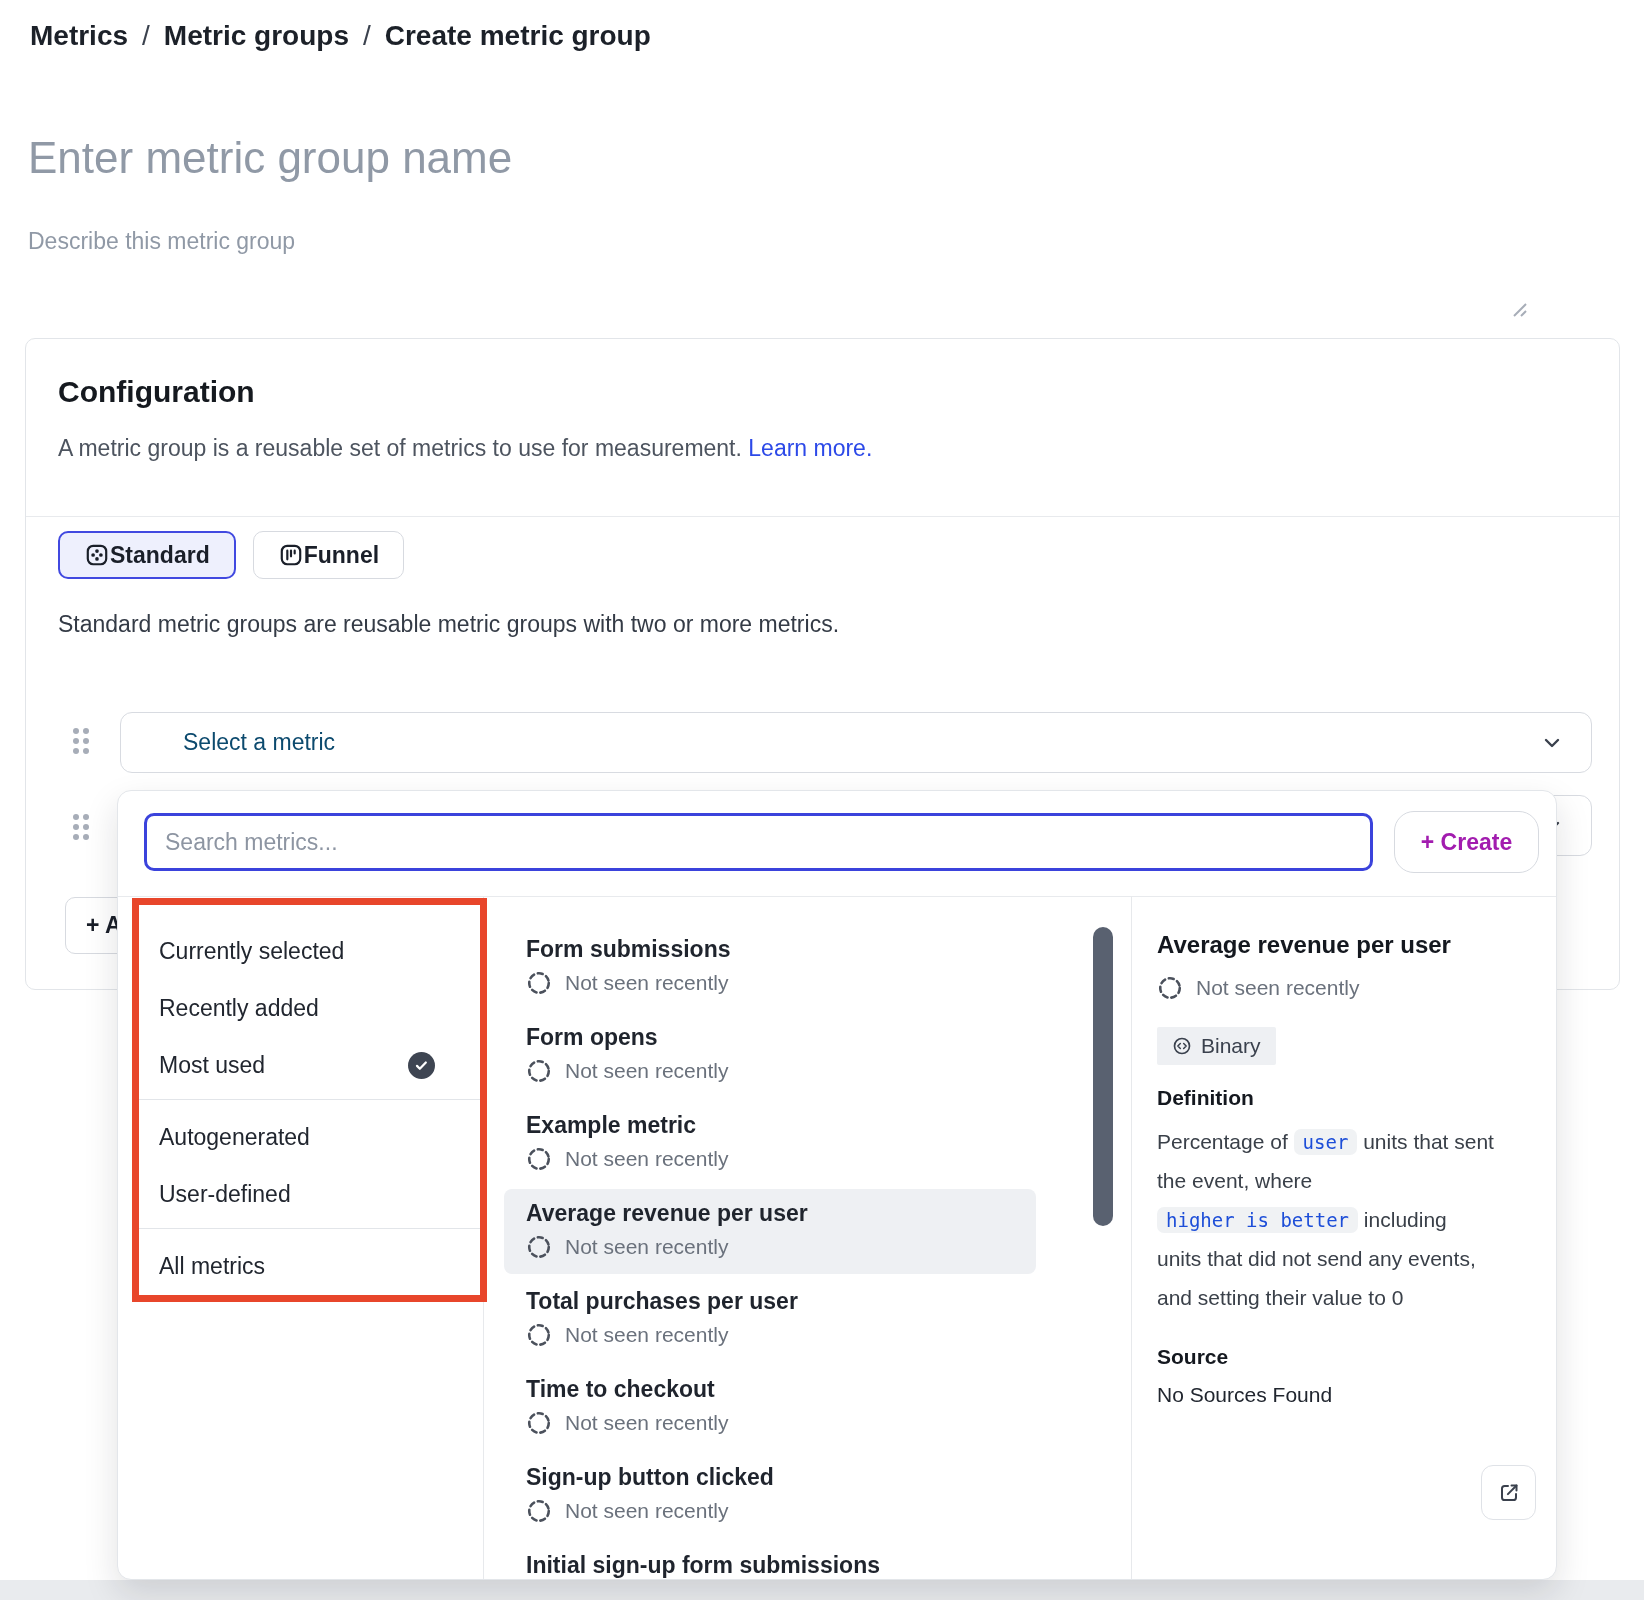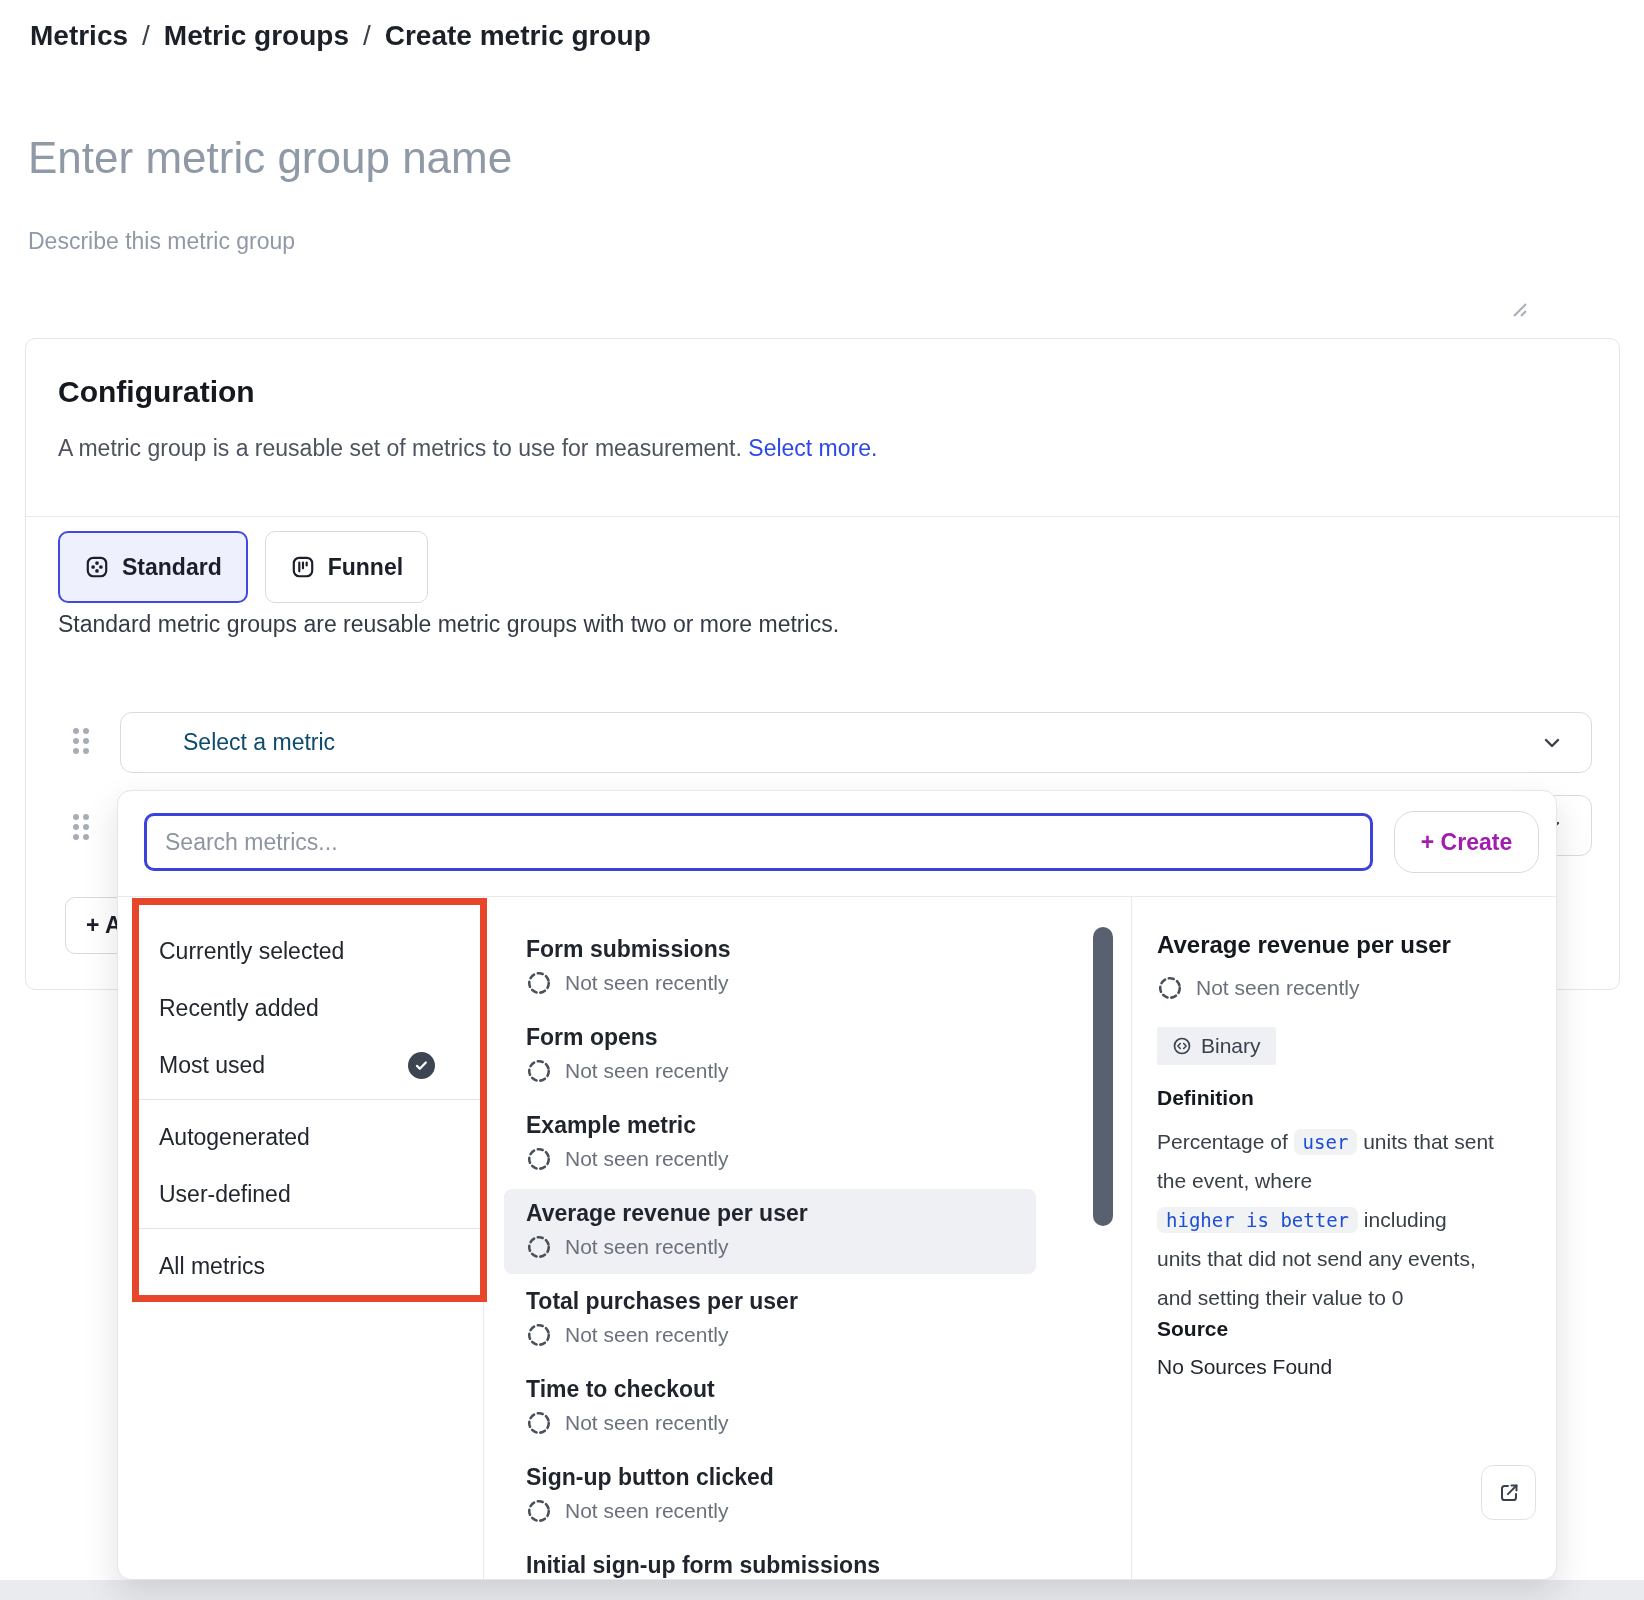--- a/index.html
+++ b/index.html
@@ -22,21 +22,21 @@
   .resize-grip{position:absolute;left:1506px;top:296px;width:22px;height:22px;}
 
   
   .card{position:absolute;left:25px;top:338px;width:1595px;height:652px;background:#fff;
     border:1.5px solid #e2e5e9;border-radius:10px;z-index:1;}
   .card-title{position:absolute;left:32px;top:36px;font-size:30px;font-weight:700;color:#15191f;margin:0;}
   .card-sub{position:absolute;left:32px;top:96px;font-size:23px;color:#4d545f;}
   .learn-more{color:#2c49e8;cursor:pointer;}
   .card-divider{position:absolute;left:0;top:177px;width:100%;border-top:1.5px solid #e8eaed;}
   .type-row{position:absolute;left:32px;top:192px;display:flex;gap:17px;}
-  .type-btn{display:flex;align-items:center;gap:12px;height:72px;padding:0 24px;border-radius:10px;
+  .type-btn{display:flex;align-items:center;gap:0;height:48px;padding:0 24px;border-radius:10px;
     border:1.5px solid #d7dae0;background:#fff;font-size:23px;font-weight:700;color:#1a1f29;cursor:pointer;}
   .type-btn.selected{border:2px solid #4149e0;background:#eef0fd;}
   .type-desc{position:absolute;left:32px;top:272px;font-size:23px;color:#343b46;}
 
   
   .drag-handle{position:absolute;width:20px;height:30px;z-index:2;cursor:grab;}
   .select-box{position:absolute;left:120px;width:1472px;height:61px;background:#fff;border:1.5px solid #d8dbe1;
     border-radius:12px;display:flex;align-items:center;padding:0 28px 0 22px;z-index:2;cursor:pointer;}
   .select-box .sel-label{font-size:23px;color:#0c4a6e;flex:1;margin-left:40px;}
   .chev{width:22px;height:22px;}
@@ -80,21 +80,21 @@
   .detail{position:absolute;left:1039px;top:140px;width:382px;}
   .d-title{font-size:24px;font-weight:700;color:#14181f;margin:0;}
   .d-status{margin-top:16px;display:flex;align-items:center;gap:13px;font-size:21px;color:#6a717c;}
   .d-badge{margin-top:26px;display:inline-flex;align-items:center;gap:9px;padding:7px 15px;border-radius:2px;
     background:#eef0f3;font-size:21px;color:#3a414d;}
   .d-label{margin-top:21px;font-size:21px;font-weight:700;color:#14181f;}
   .d-def{margin-top:12px;font-size:21px;color:#3a4049;}
   .def-line{height:39px;line-height:39px;white-space:nowrap;}
   .code{font-family:"DejaVu Sans Mono","Liberation Mono",monospace;font-size:19px;color:#1d4ed8;
     background:#f0f2f4;border-radius:7px;padding:2px 9px;}
-  .d-source-label{font-size:21px;font-weight:700;color:#14181f;}
+  .d-source-label{margin-top:28px;font-size:21px;font-weight:700;color:#14181f;}
   .d-source-value{margin-top:14px;font-size:21px;color:#21262f;}
   .ext-btn{position:absolute;left:1363px;top:674px;width:55px;height:55px;border:1.5px solid #dfe2e7;border-radius:12px;
     background:#fff;display:flex;align-items:center;justify-content:center;cursor:pointer;}
 
   
   .annotation-box{position:absolute;left:132px;top:898px;width:355px;height:404px;border:7px solid #e8462b;z-index:9;pointer-events:none;}
 
   .bottom-strip{position:absolute;left:0;top:1580px;width:100%;height:20px;background:#e9ebee;z-index:0;}
 </style>
 </head>
@@ -114,21 +114,21 @@
   <textarea class="desc-input" placeholder="Describe this metric group" style=""></textarea>
   <svg class="resize-grip" viewBox="0 0 22 22">
     <path d="M20 8L8 20" stroke="#a7adb8" stroke-width="2" fill="none"></path>
     <path d="M20 15l-5 5" stroke="#a7adb8" stroke-width="2" fill="none"></path>
   </svg>
 
   <div class="card">
     <h2 class="card-title">Configuration</h2>
     <div class="card-sub">
       <span>A metric group is a reusable set of metrics to use for measurement.</span>
-      <span class="learn-more">Select more.</span>
+      <span class="learn-more">Learn more.</span>
     </div>
     <div class="card-divider"></div>
 
     <div class="type-row">
       <button class="type-btn selected">
         <svg width="26" height="26" viewBox="0 0 24 24">
           <rect x="3.5" y="3.5" width="17" height="17" rx="5" fill="none" stroke="#1a1f29" stroke-width="2"></rect>
           <circle cx="12" cy="8.4" r="1.7" fill="#1a1f29"></circle>
           <circle cx="8.4" cy="12" r="1.7" fill="#1a1f29"></circle>
           <circle cx="15.6" cy="12" r="1.7" fill="#1a1f29"></circle>

